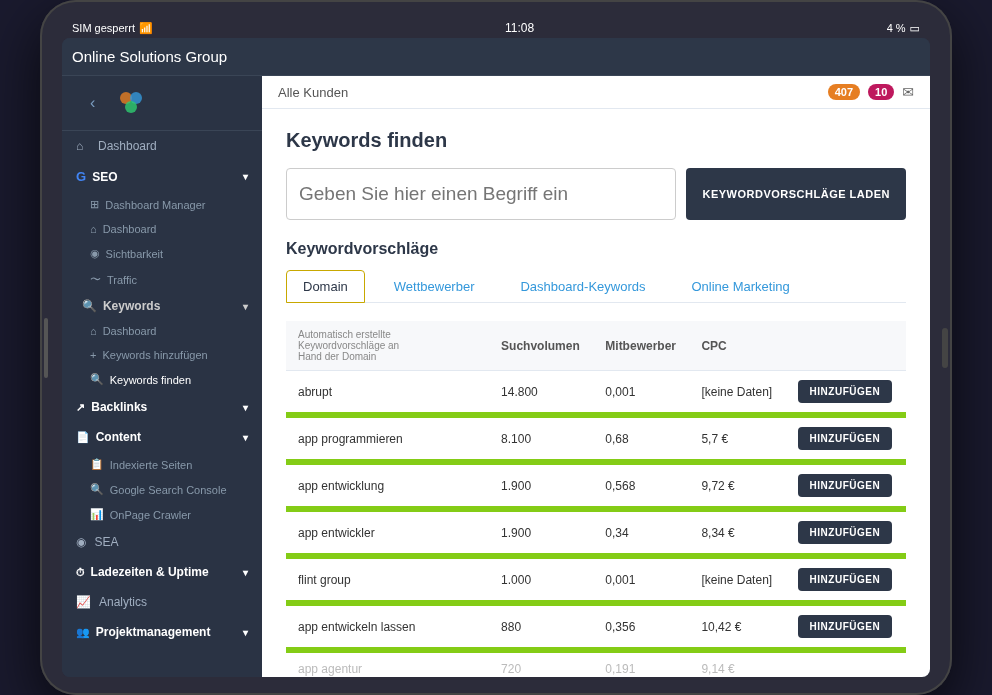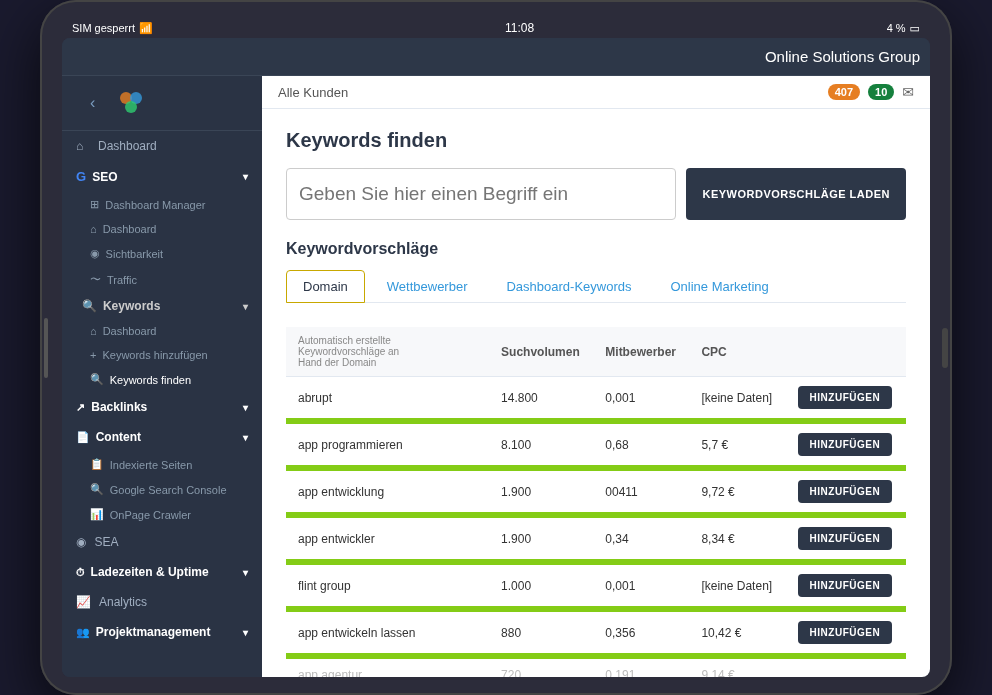--- a/index.html
+++ b/index.html
@@ -44,21 +44,21 @@
       background: #2d3748;
       border-radius: 8px;
       display: flex;
       flex-direction: column;
       overflow: hidden;
     }
 
     
     .header-bar {
       background: #2d3748;
-      text-align: right;
+      text-align: left;
       padding: 10px;
       color: #fff;
       font-size: 15px;
       font-weight: 500;
       border-bottom: 1px solid #3a4556;
     }
 
     
     .content-area {
       flex: 1;
@@ -154,21 +154,21 @@
     .sub-header-badges { display: flex; gap: 8px; align-items: center; }
     .badge {
       background: #e67e22;
       color: #fff;
       border-radius: 10px;
       padding: 2px 7px;
       font-size: 11px;
       font-weight: 600;
     }
     .badge-blue {
-      background: #15803d;
+      background: #be185d;
     }
     .badge-icon { font-size: 14px; color: #666; }
 
     
     .keywords-panel {
       flex: 1;
       background: #fff;
       overflow-y: auto;
       padding: 20px 24px;
     }
@@ -210,23 +210,23 @@
     .section-subtitle {
       font-size: 16px;
       font-weight: 600;
       color: #2d3748;
       margin-bottom: 12px;
     }
 
     
     .tabs-row {
       display: flex;
-      gap: 5px;
+      gap: 12px;
       border-bottom: 1px solid #e2e8f0;
-      margin-bottom: 24px;
+      margin-bottom: 18px;
     }
     .tab {
       padding: 8px 16px;
       font-size: 13px;
       color: #3498db;
       cursor: pointer;
       border: 1px solid transparent;
       margin-bottom: -1px;
     }
     .tab.active {
@@ -514,21 +514,21 @@
                 <tr>
                   <td>app programmieren</td>
                   <td>8.100</td>
                   <td>0,68</td>
                   <td>5,7 €</td>
                   <td><button class="add-btn">HINZUFÜGEN</button></td>
                 </tr>
                 <tr>
                   <td>app entwicklung</td>
                   <td>1.900</td>
-                  <td>00411</td>
+                  <td>0,568</td>
                   <td>9,72 €</td>
                   <td><button class="add-btn">HINZUFÜGEN</button></td>
                 </tr>
                 <tr>
                   <td>app entwickler</td>
                   <td>1.900</td>
                   <td>0,34</td>
                   <td>8,34 €</td>
                   <td><button class="add-btn">HINZUFÜGEN</button></td>
                 </tr>

